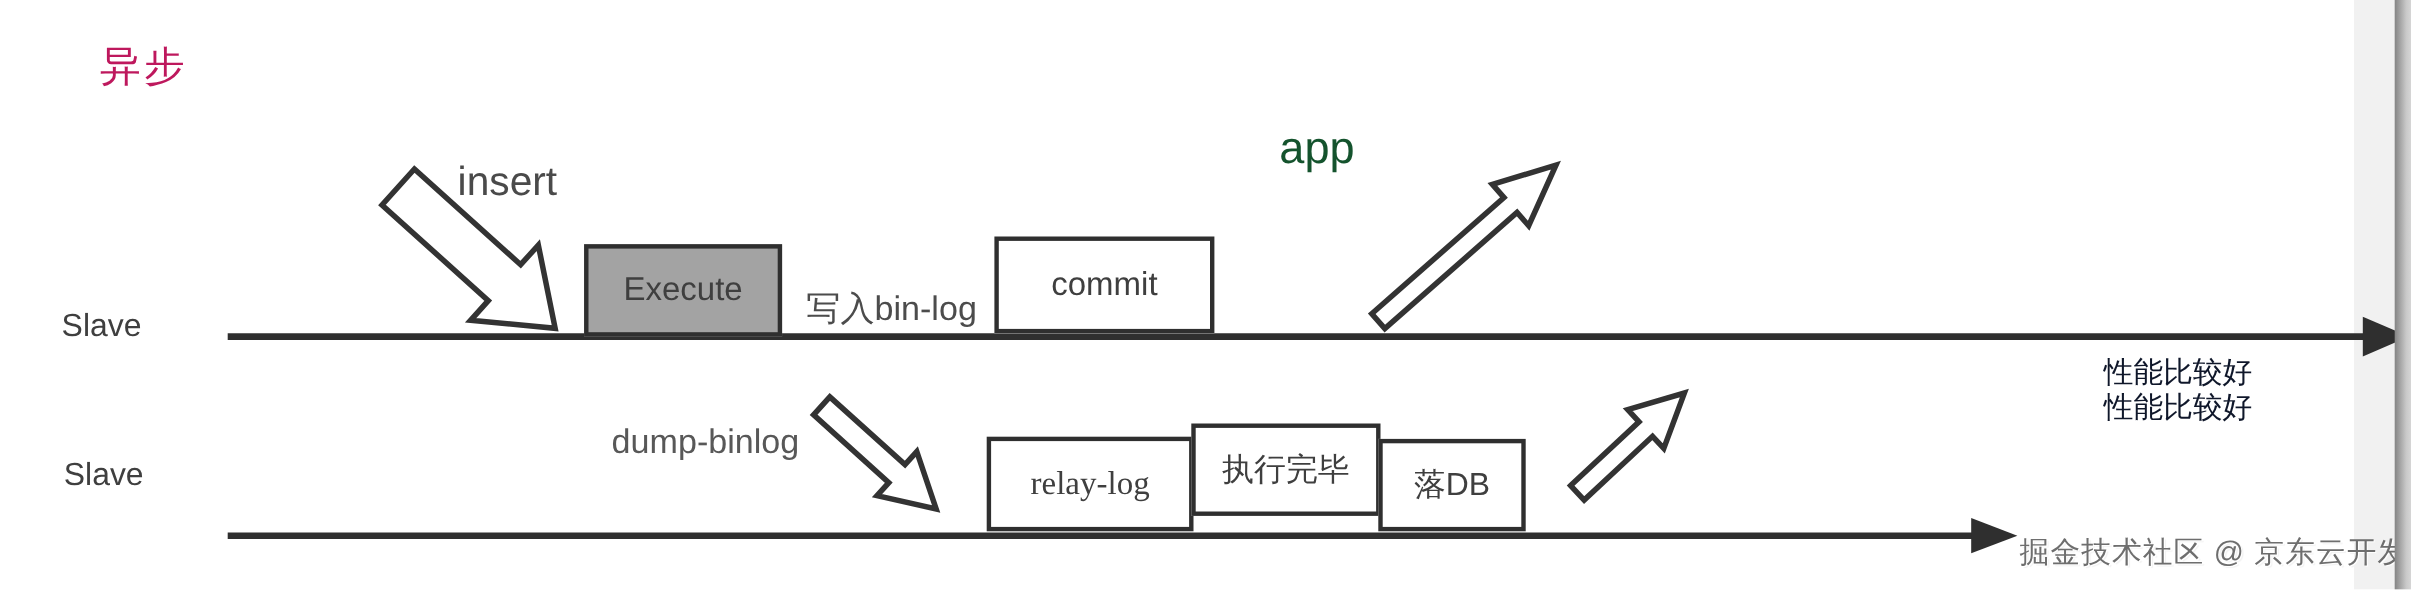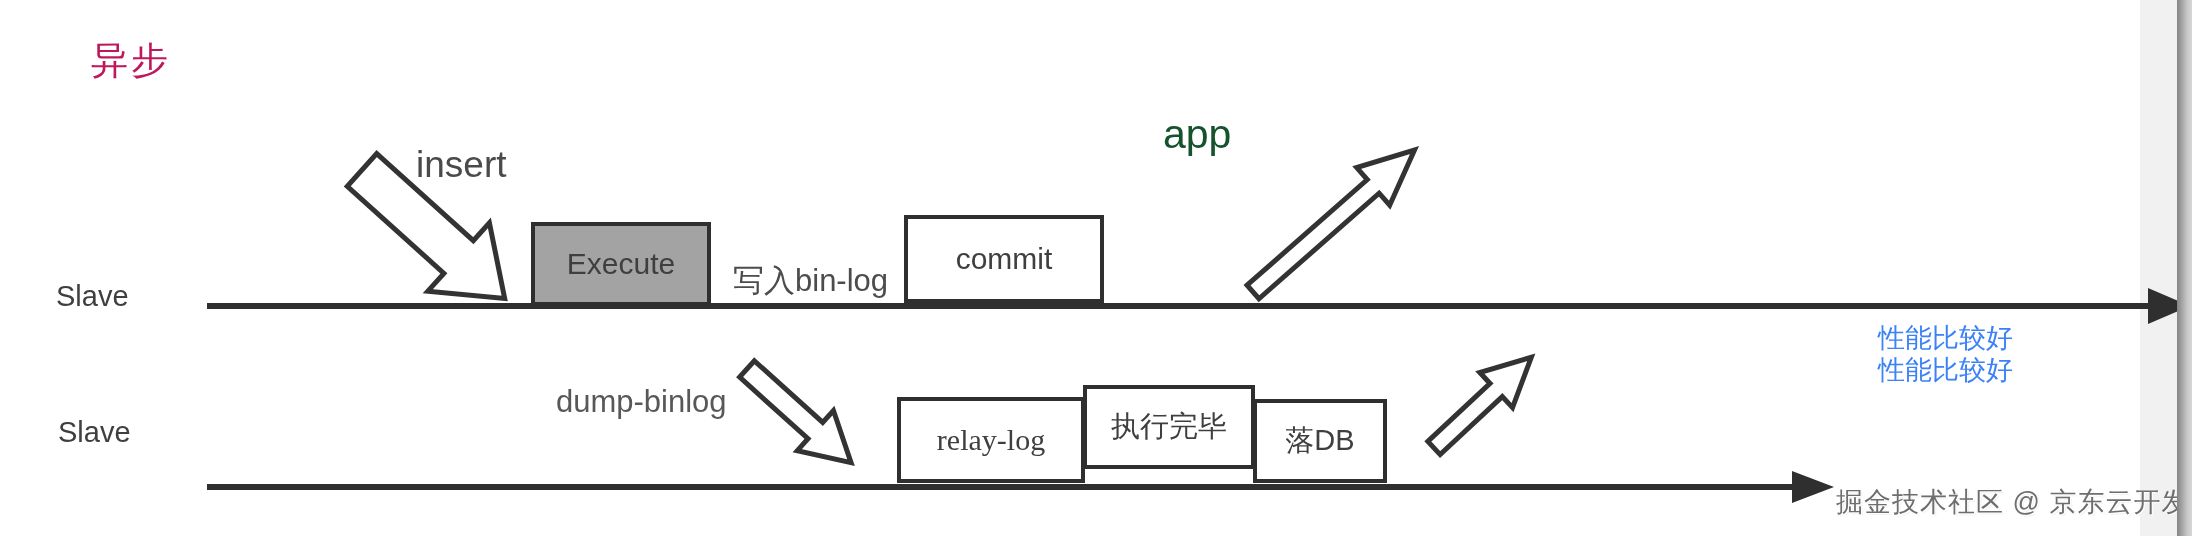--- a/index.html
+++ b/index.html
@@ -12,22 +12,22 @@
   .layer-svg{position:absolute;left:0;top:0;z-index:2;}
   .label{position:absolute;z-index:4;white-space:nowrap;color:#474747;}
   .title{left:91px;top:36px;font-size:37px;letter-spacing:3px;color:#be185d;}
   .lane-label{font-size:29px;color:#3f3f3f;}
   .lane-master{left:56px;top:280px;}
   .lane-slave{left:58px;top:416px;}
   .lbl-insert{left:416px;top:144px;font-size:37px;color:#4a4a4a;}
   .lbl-app{left:1163px;top:111px;font-size:41px;color:#14532d;}
   .lbl-write-binlog{left:733px;top:260px;font-size:31px;color:#4c4c4c;}
   .lbl-dump-binlog{left:556px;top:384px;font-size:31px;color:#585858;text-align:center;}
-  .notes{left:1878px;top:322px;width:204px;text-align:left;
-         font-size:27px;line-height:32px;color:#3b82f6;white-space:normal;font-family:Liberation Serif, serif;}
+  .notes{left:1878px;top:322px;width:204px;text-align:center;
+         font-size:27px;line-height:32px;color:#0f172a;white-space:normal;font-family:Liberation Serif, serif;}
   .watermark{left:1836px;top:484px;font-size:27px;color:#6e6e6e;
              text-shadow:1px 1px 0 #ffffff,2px 2px 1px #f2f2f2;letter-spacing:1px;}
   .box{
     position:absolute;z-index:3;box-sizing:border-box;
     border:4px solid #2f2f2f;background:#ffffff;
     display:flex;align-items:center;justify-content:center;
     font-size:30px;color:#3f3f3f;
   }
   .box-execute{left:531px;top:222px;width:180px;height:84px;background:#a3a3a3;}
   .box-commit{left:904px;top:215px;width:200px;height:88px;}

